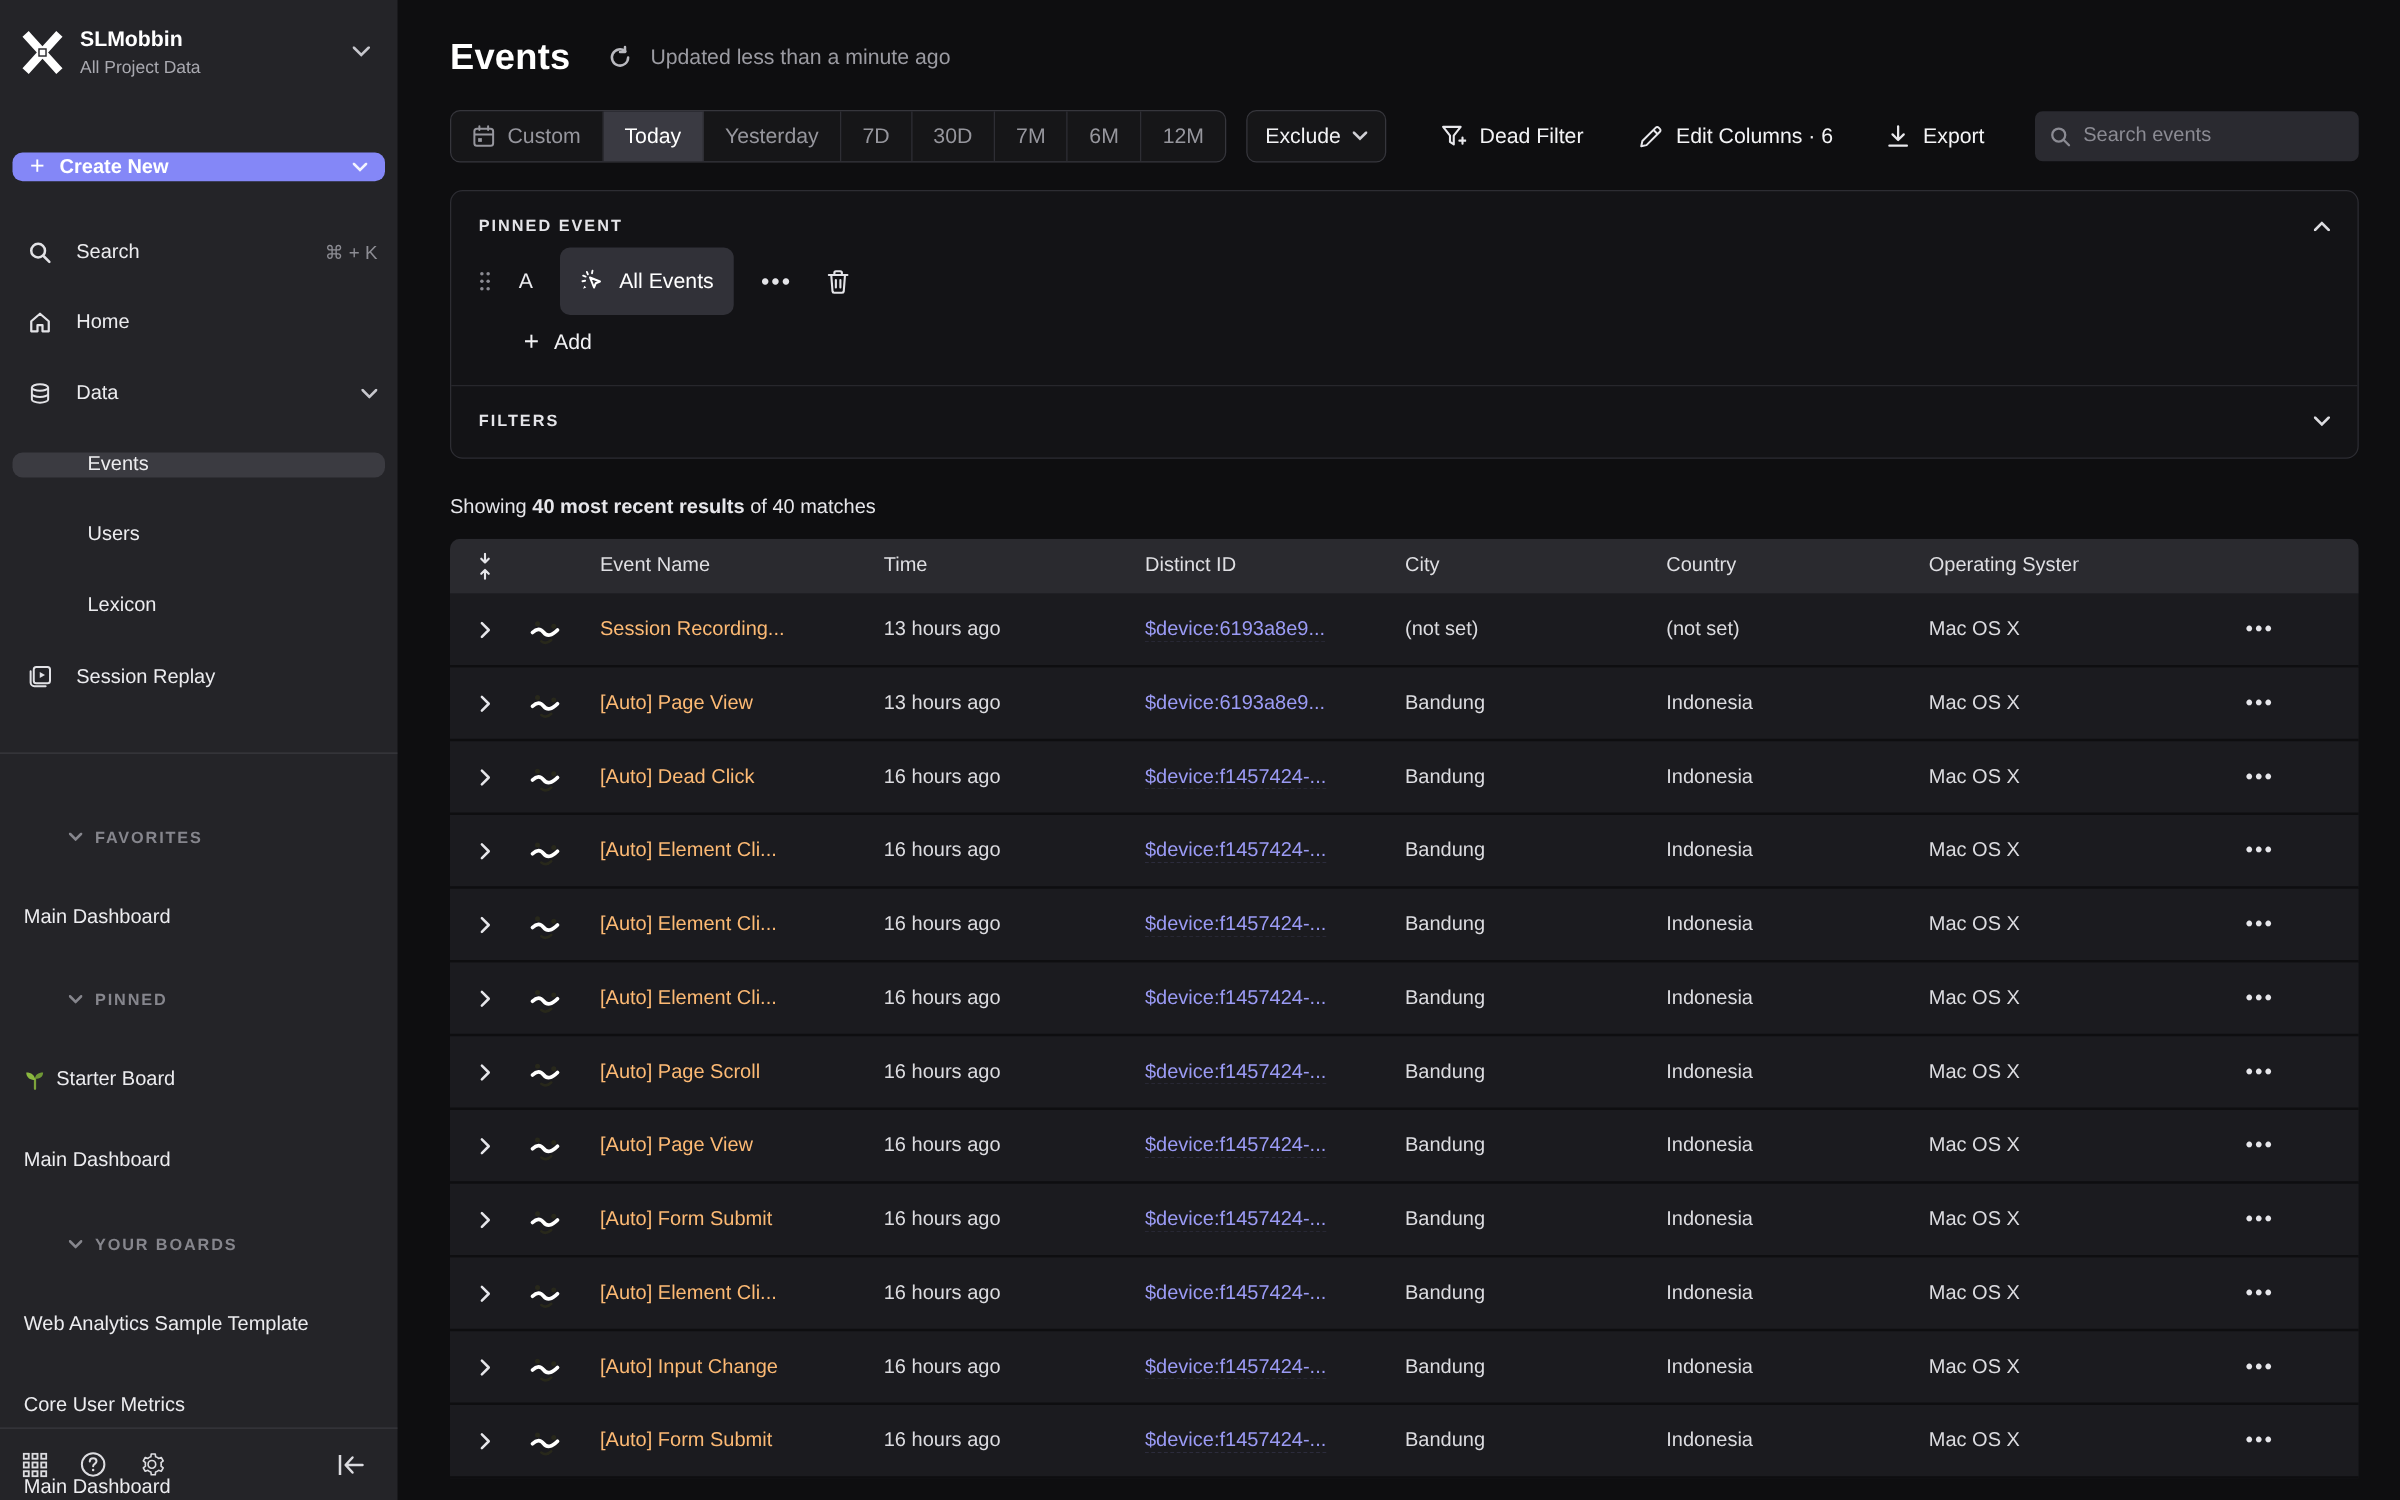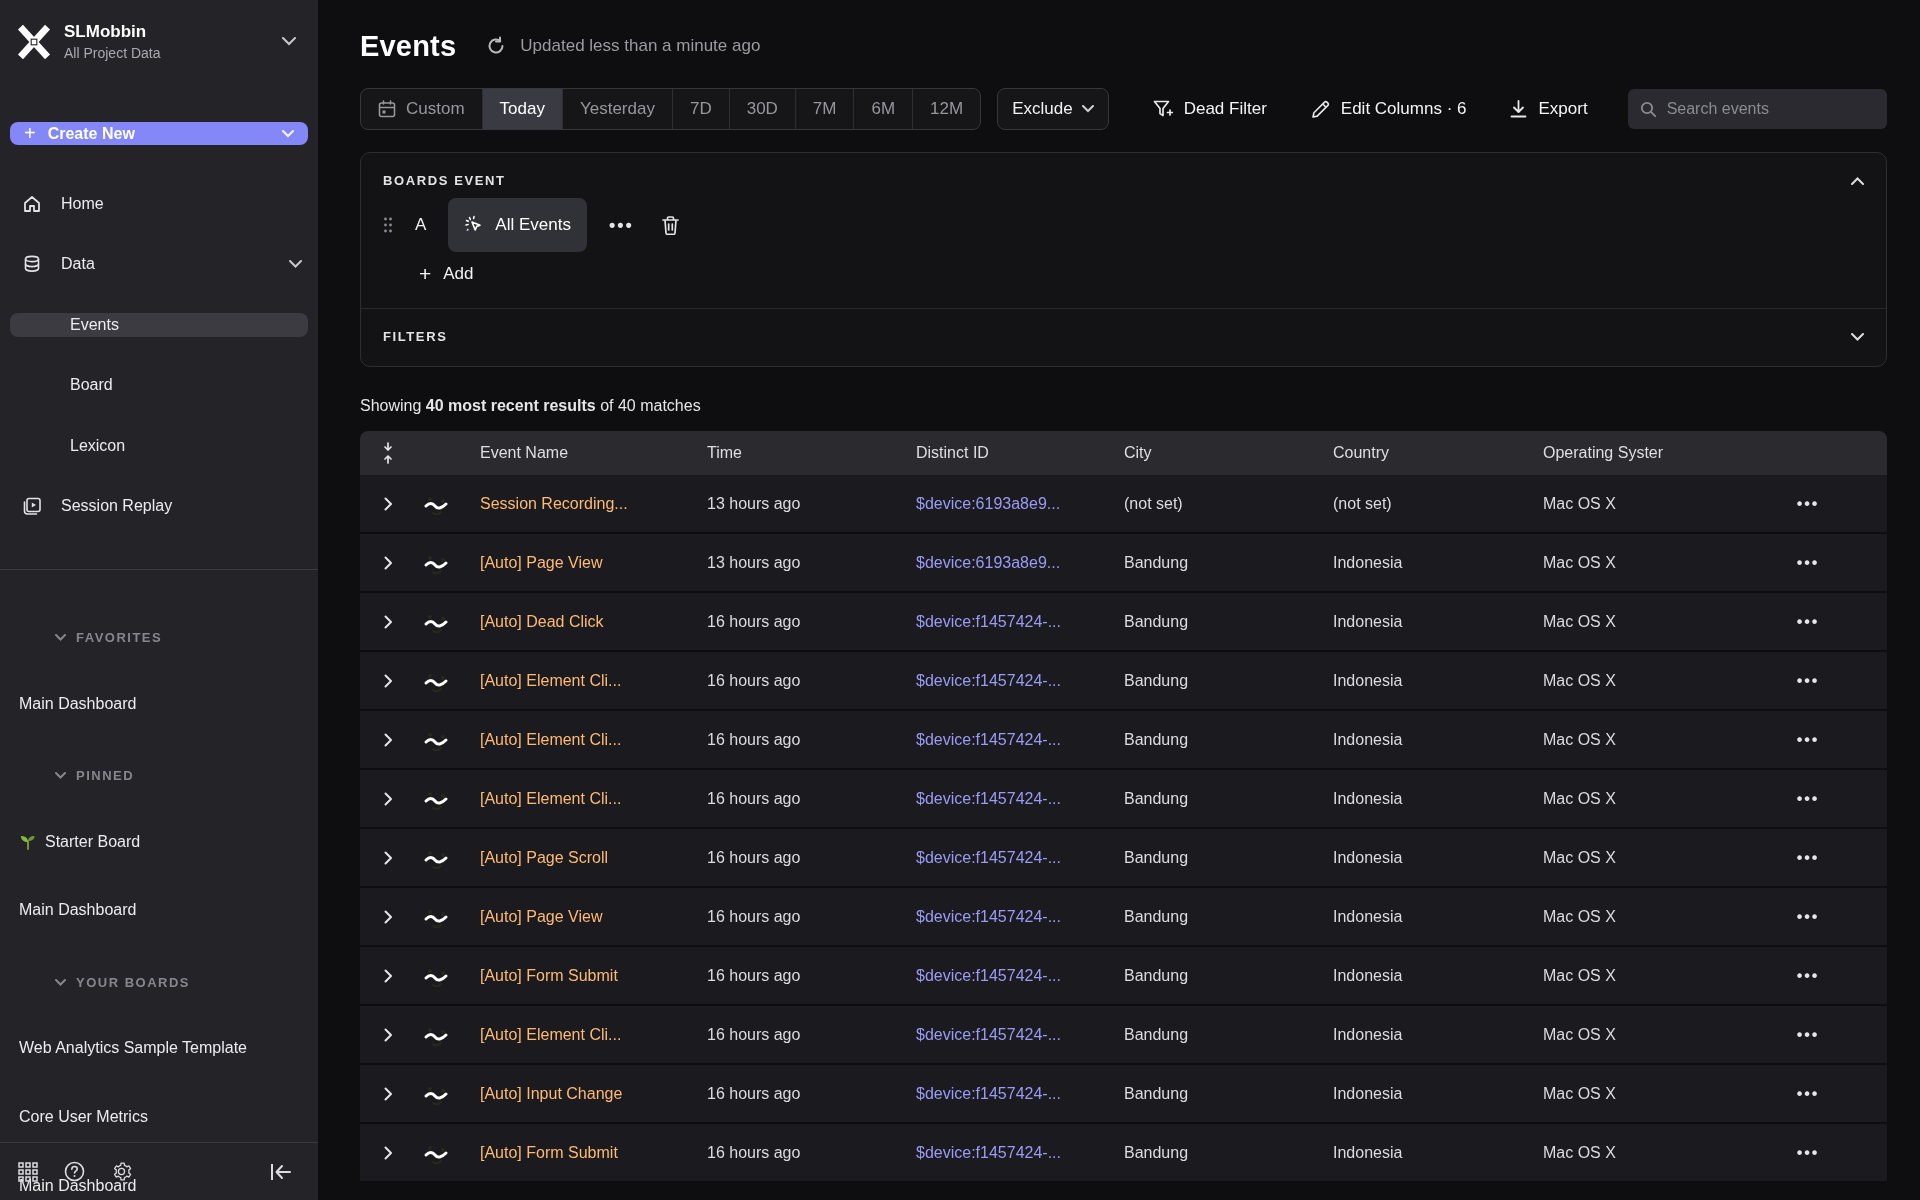--- a/index.html
+++ b/index.html
@@ -182,20 +182,30 @@
   </div>
 
   <div class="create-btn">
     <span class="plus">+</span>
     <span class="lbl">Create New</span>
     <svg class="cnv" width="12" height="8" viewBox="0 0 12 8">
         <path d="M1 1l5 5 5-5" stroke="#fff" stroke-width="2" fill="none" stroke-linecap="round"></path>
       </svg>
   </div>
 
+  <div class="side-item">
+    <span class="ic">
+      <svg width="18" height="18" viewBox="0 0 18 18">
+          <circle cx="7.5" cy="7.5" r="5.5" stroke="currentColor" stroke-width="2" fill="none"></circle>
+          <path d="M12 12l4.5 4.5" stroke="currentColor" stroke-width="2" stroke-linecap="round"></path>
+        </svg>
+    </span>
+    <span class="lbl">Search</span>
+    <span class="kbd">⌘ + K</span>
+  </div>
 
   <div class="side-item">
     <span class="ic">
       <svg width="18" height="18" viewBox="0 0 18 18">
           <path d="M2 8l7-6 7 6v8h-5v-5H7v5H2V8z" stroke="currentColor" stroke-width="1.8" fill="none" stroke-linejoin="round"></path>
         </svg>
     </span>
     <span class="lbl">Home</span>
   </div>
 
@@ -210,21 +220,21 @@
     <span class="lbl">Data</span>
     <svg width="13" height="8" viewBox="0 0 13 8" style="color:#c7c7cd">
         <path d="M1 1l5.5 5.5L12 1" stroke="currentColor" stroke-width="2" fill="none" stroke-linecap="round"></path>
       </svg>
   </div>
 
   <div class="side-sub active">
     <span>Events</span>
   </div>
   <div class="side-sub">
-    <span>Board</span>
+    <span>Users</span>
   </div>
   <div class="side-sub">
     <span>Lexicon</span>
   </div>
 
   <div class="side-item">
     <span class="ic">
       <svg width="19" height="19" viewBox="0 0 19 19">
           <rect x="4" y="1.5" width="13" height="13" rx="2" stroke="currentColor" stroke-width="1.6" fill="none"></rect>
           <path d="M1.5 5v9a3 3 0 0 0 3 3h9" stroke="currentColor" stroke-width="1.6" fill="none" stroke-linecap="round"></path>
@@ -406,21 +416,21 @@
               <path d="M11.2 11.2l4 4" stroke="currentColor" stroke-width="1.8" stroke-linecap="round"></path>
             </svg>
         </span>
         <input type="text" placeholder="Search events" style="">
       </div>
     </div>
   </div>
 
   <section class="qb-card">
     <div class="qb-section-head">
-      <span>BOARDS EVENT</span>
+      <span>PINNED EVENT</span>
       <svg class="cv" width="13" height="8" viewBox="0 0 13 8">
           <path d="M1 7l5.5-5.5L12 7" stroke="currentColor" stroke-width="2" fill="none" stroke-linecap="round"></path>
         </svg>
     </div>
     <div class="qb-row">
       <span class="drag-handle">
         <svg width="10" height="16" viewBox="0 0 10 16">
             <g fill="currentColor">
               <circle cx="2.5" cy="2" r="1.4"></circle>
               <circle cx="7.5" cy="2" r="1.4"></circle>

